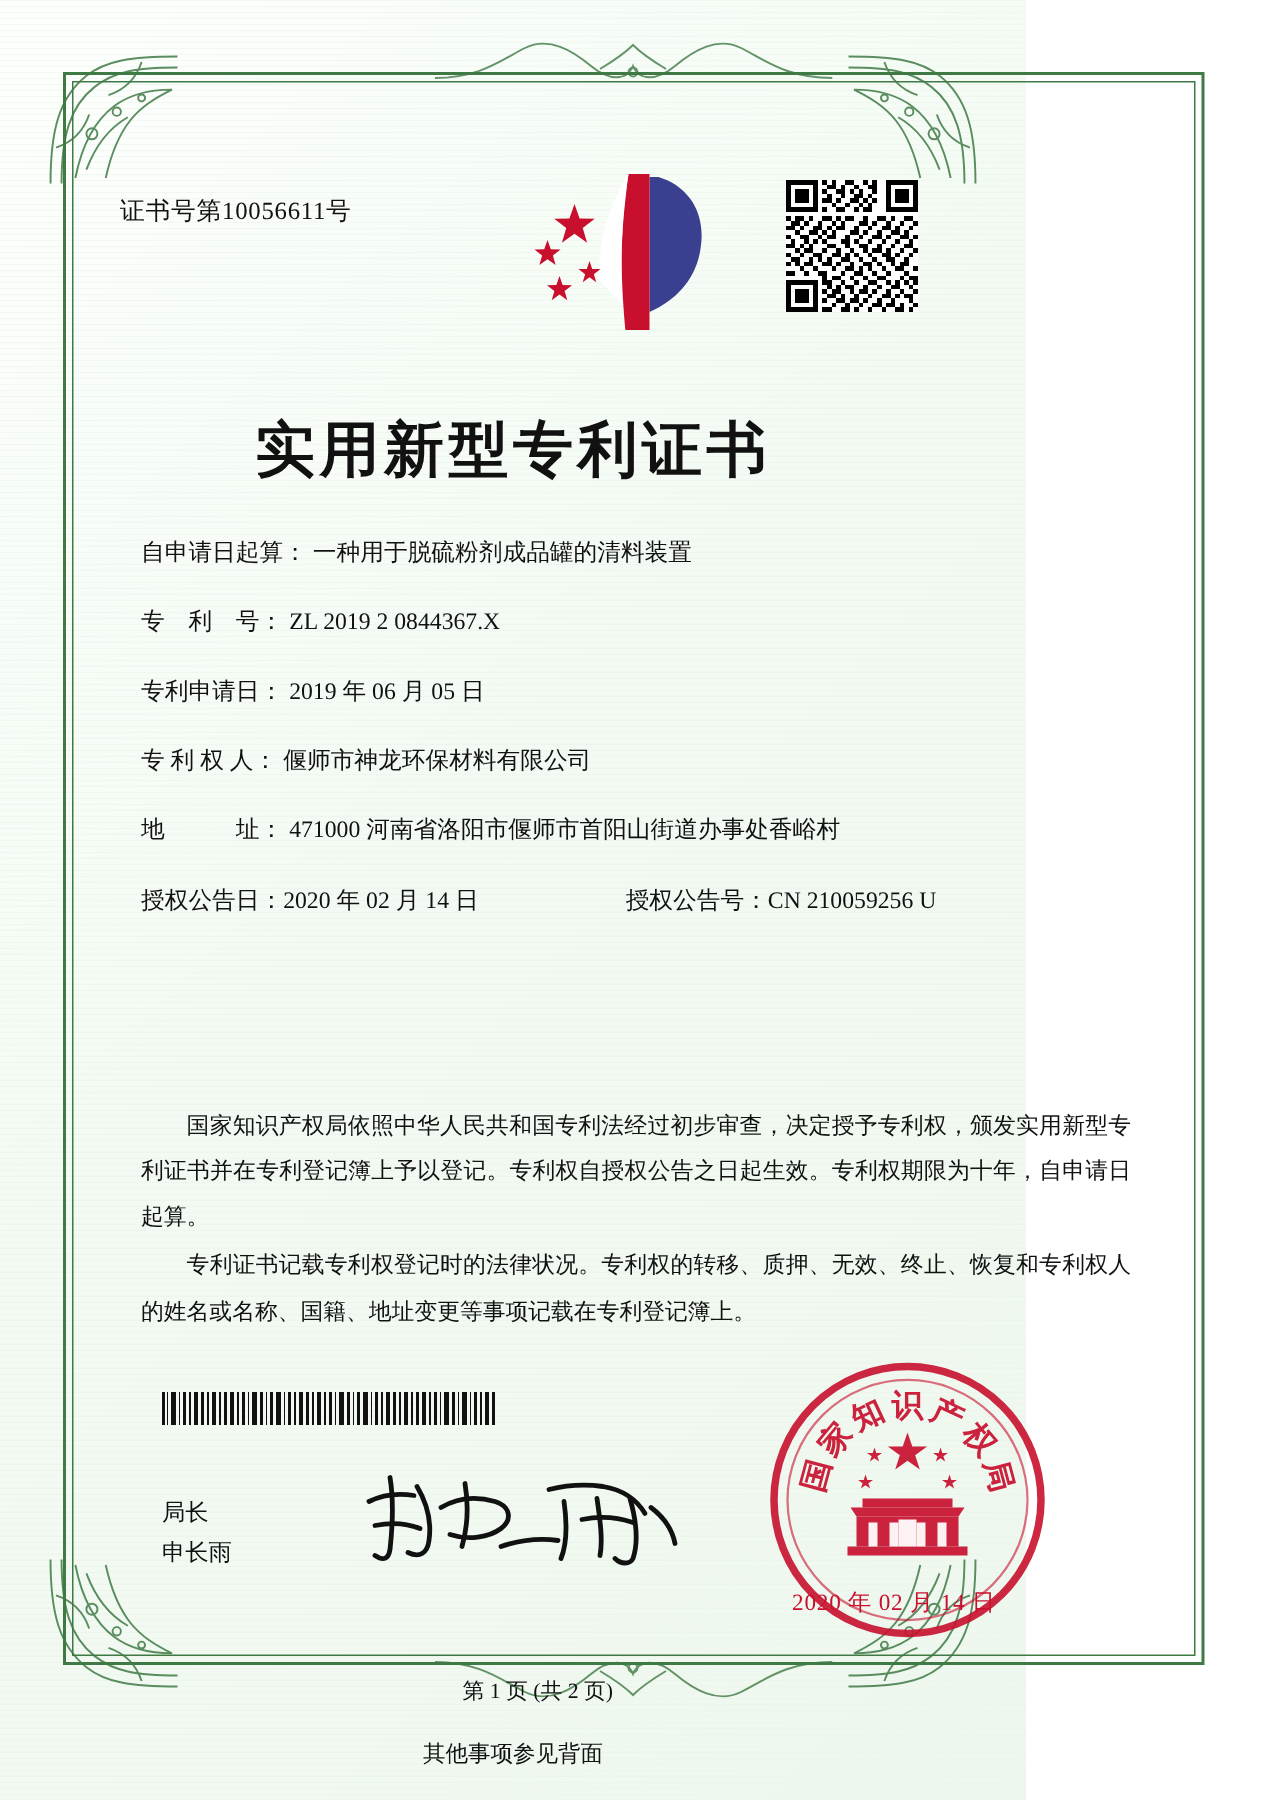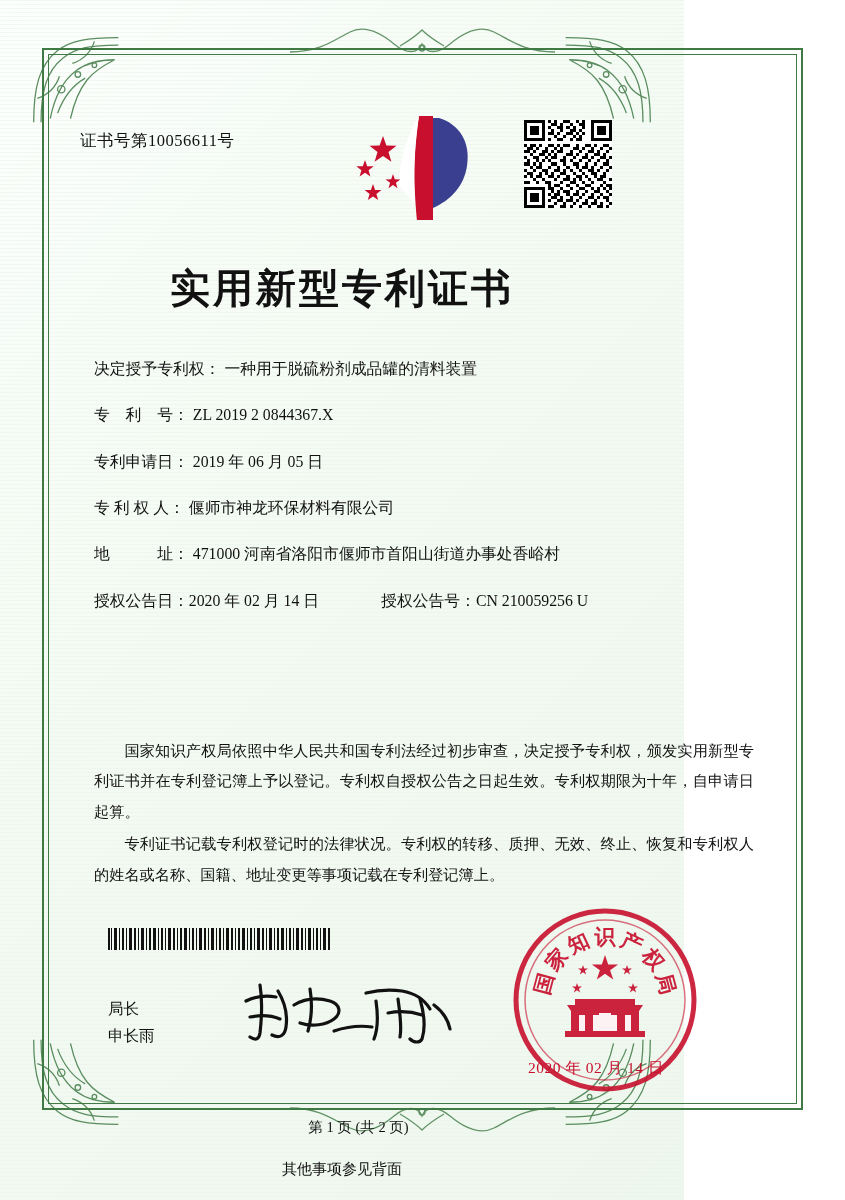--- a/index.html
+++ b/index.html
@@ -87,21 +87,21 @@
 
   .qr {
     position: absolute;
     right: 72px; top: 120px;
     width: 88px; height: 88px;
   }
   .qr svg { display:block; width:100%; height:100%; }
 
   .main-title {
     position: absolute;
-    left: 0; right: 0; top: 261px;
+    left: 0; right: 0; top: 272px;
     text-align: center;
     font-size: 40px;
     font-weight: bold;
     letter-spacing: 3px;
     color: #111;
     font-family: "Liberation Serif", "DejaVu Serif", serif;
   }
 
   
   .fields {
@@ -119,21 +119,21 @@
   }
   .field-label {
     flex: 0 0 auto;
     white-space: pre;
   }
   .field-value {
     flex: 1 1 auto;
     margin-left: 4px;
   }
   .field-row.dual { margin-bottom: 26px; }
-  .field-row.dual .pair2 { margin-left: 62px; display: flex; align-items: baseline; }
+  .field-row.dual .pair2 { margin-left: 98px; display: flex; align-items: baseline; }
 
   
   .paragraphs {
     position: absolute;
     left: 94px; top: 712px;
     width: 660px;
     font-size: 15.2px;
     line-height: 2.0;
     color: #111;
     text-align: justify;
@@ -524,21 +524,21 @@
           <rect x="27" y="28" width="1" height="1"></rect>
       </g>
     </svg>
   </div>
 
   <div class="main-title">实用新型专利证书</div>
 
   <div class="fields">
 
     <div class="field-row">
-      <span class="field-label">决定授予专利权：</span>
+      <span class="field-label">自申请日起算：</span>
       <span class="field-value">一种用于脱硫粉剂成品罐的清料装置</span>
     </div>
 
 
     <div class="field-row">
       <span class="field-label">专　利　号：</span>
       <span class="field-value">ZL 2019 2 0844367.X</span>
     </div>
 
     <div class="field-row">

